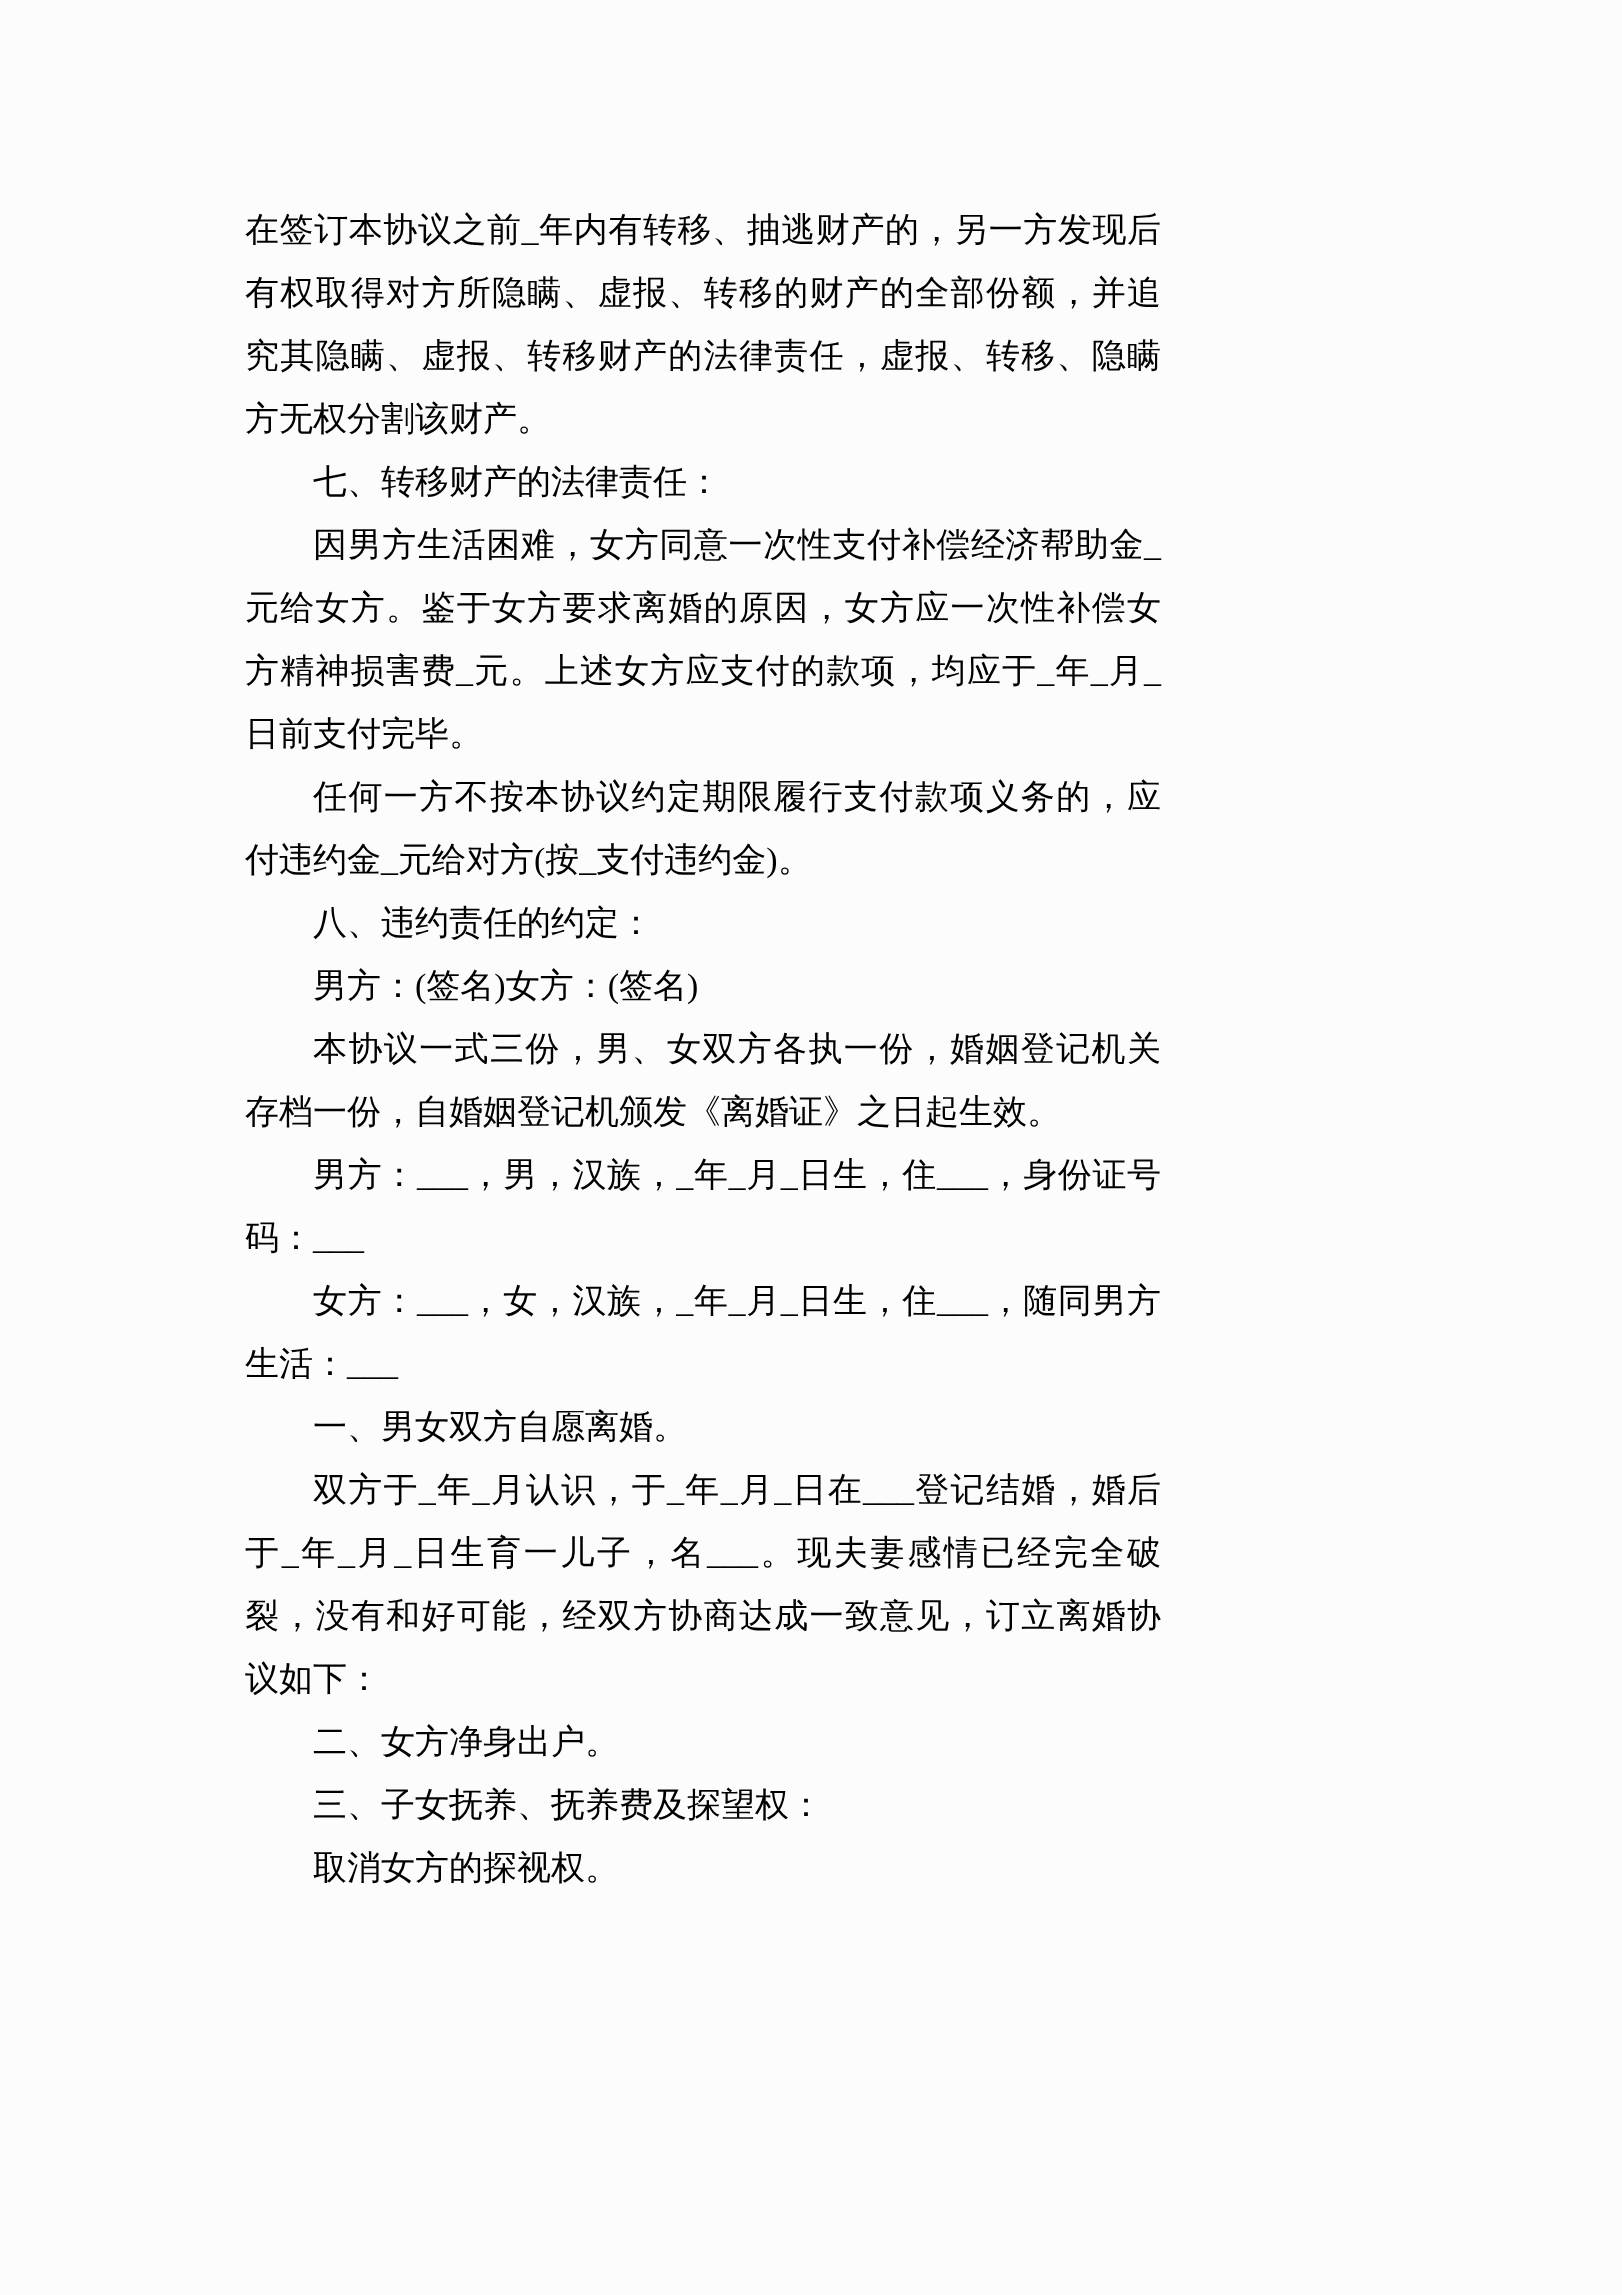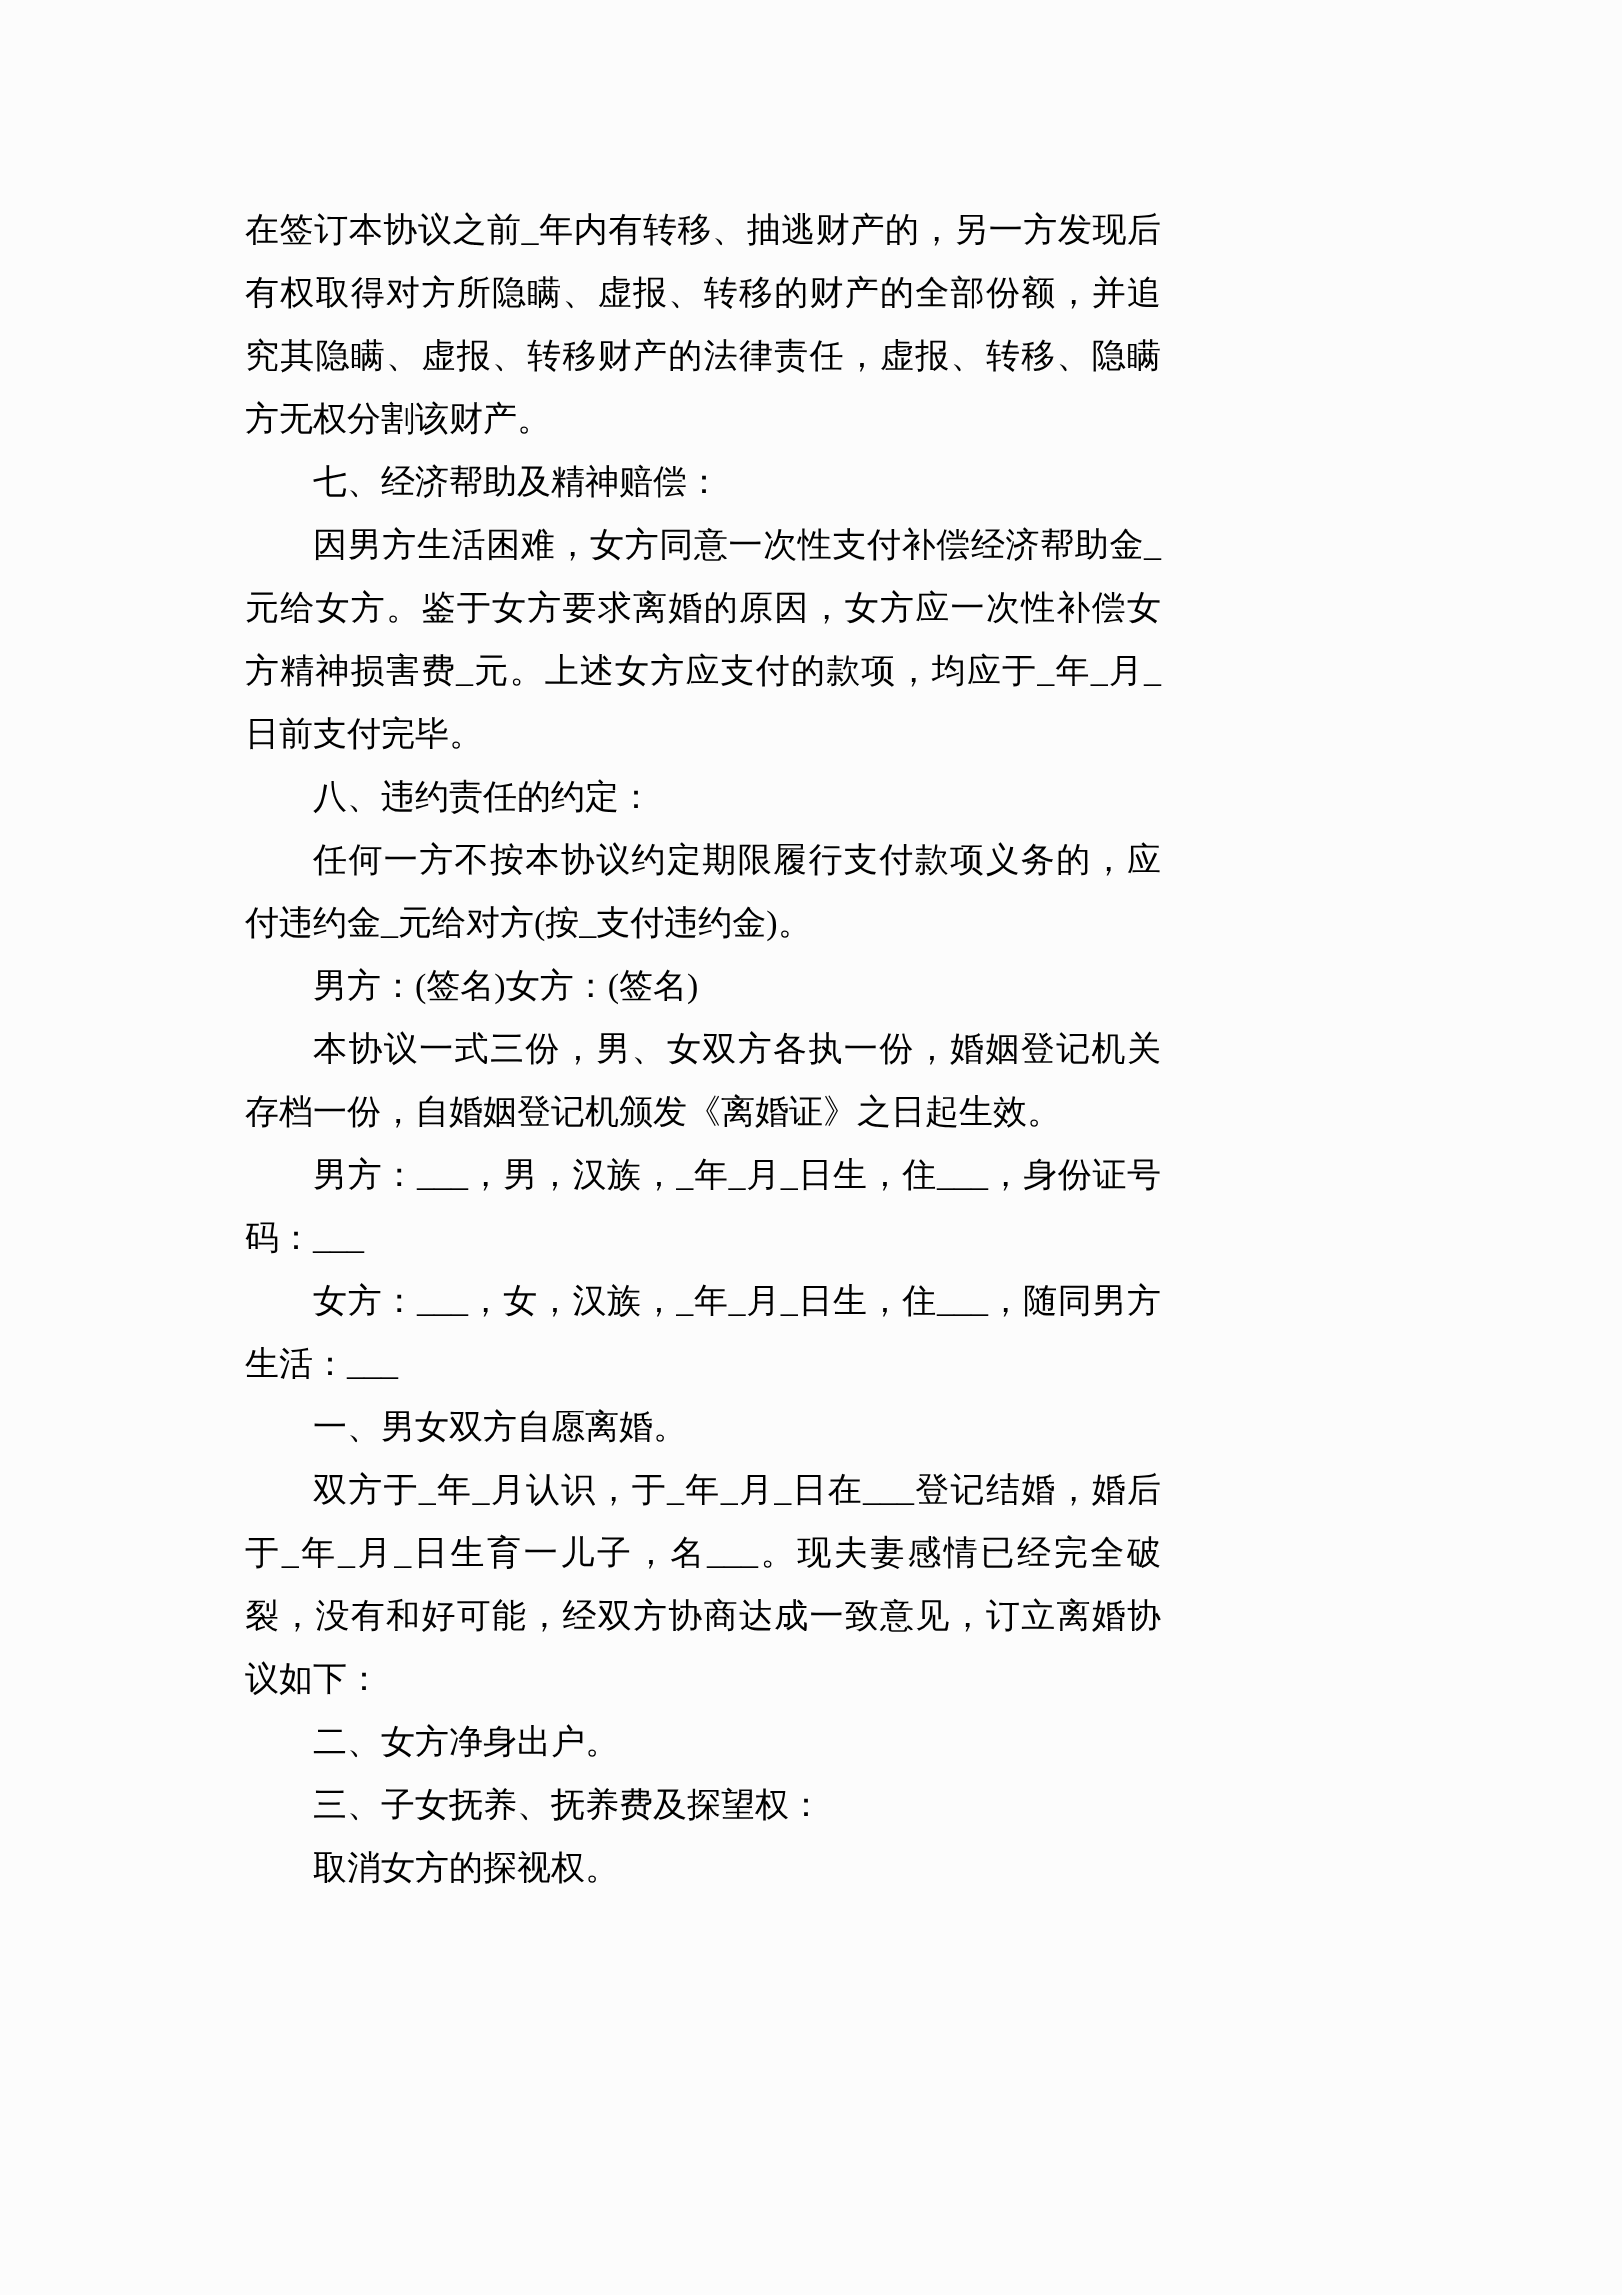--- a/index.html
+++ b/index.html
@@ -31,24 +31,24 @@
   .doc-body p.indent {
     text-indent: 2em;
   }
 </style>
 </head>
 <body>
 
 <div class="page">
   <div class="doc-body">
     <p>在签订本协议之前_年内有转移、抽逃财产的，另一方发现后有权取得对方所隐瞒、虚报、转移的财产的全部份额，并追究其隐瞒、虚报、转移财产的法律责任，虚报、转移、隐瞒方无权分割该财产。</p>
-    <p class="indent">七、经济帮助及精神赔偿：</p>
+    <p class="indent">七、转移财产的法律责任：</p>
     <p class="indent">因男方生活困难，女方同意一次性支付补偿经济帮助金_元给女方。鉴于女方要求离婚的原因，女方应一次性补偿女方精神损害费_元。上述女方应支付的款项，均应于_年_月_日前支付完毕。</p>
+    <p class="indent">任何一方不按本协议约定期限履行支付款项义务的，应付违约金_元给对方(按_支付违约金)。</p>
     <p class="indent">八、违约责任的约定：</p>
-    <p class="indent">任何一方不按本协议约定期限履行支付款项义务的，应付违约金_元给对方(按_支付违约金)。</p>
     <p class="indent">男方：(签名)女方：(签名)</p>
     <p class="indent">本协议一式三份，男、女双方各执一份，婚姻登记机关存档一份，自婚姻登记机颁发《离婚证》之日起生效。</p>
     <p class="indent">男方：___，男，汉族，_年_月_日生，住___，身份证号码：___</p>
     <p class="indent">女方：___，女，汉族，_年_月_日生，住___，随同男方生活：___</p>
     <p class="indent">一、男女双方自愿离婚。</p>
     <p class="indent">双方于_年_月认识，于_年_月_日在___登记结婚，婚后于_年_月_日生育一儿子，名___。现夫妻感情已经完全破裂，没有和好可能，经双方协商达成一致意见，订立离婚协议如下：</p>
     <p class="indent">二、女方净身出户。</p>
     <p class="indent">三、子女抚养、抚养费及探望权：</p>
     <p class="indent">取消女方的探视权。</p>
   </div>

